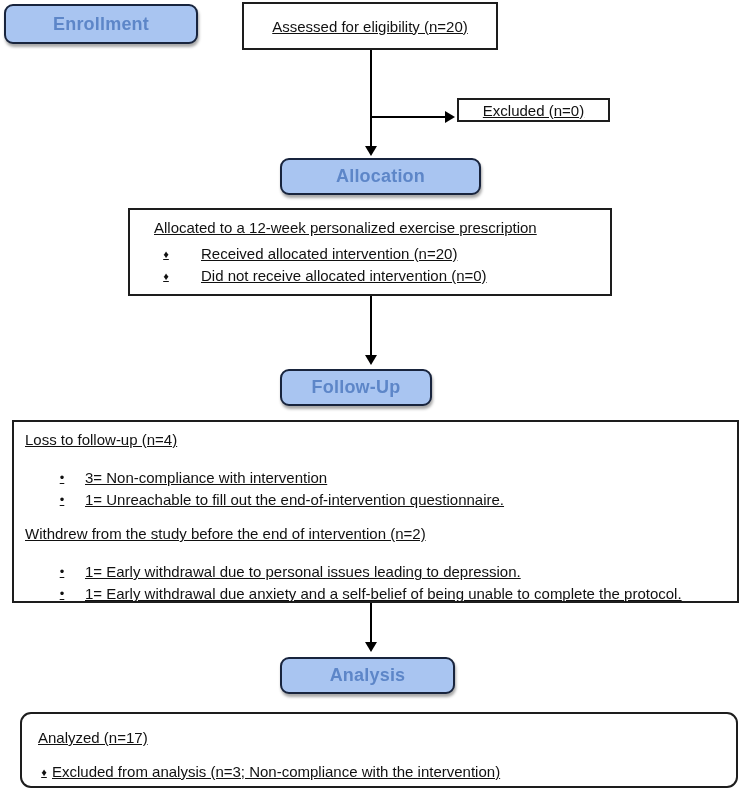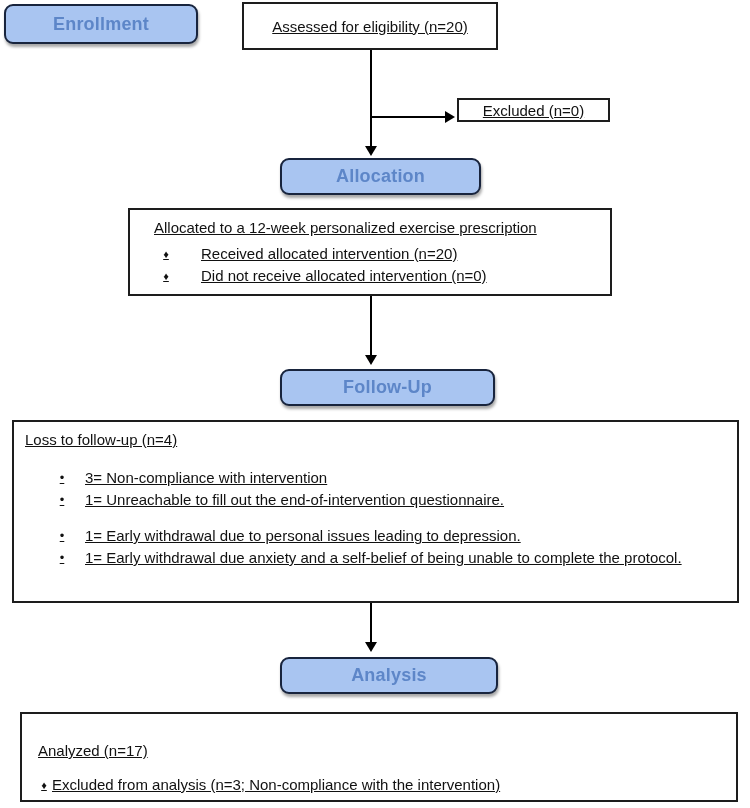--- a/index.html
+++ b/index.html
@@ -59,24 +59,24 @@
     border-top: 6px solid transparent;
     border-bottom: 6px solid transparent;
     border-left: 10px solid #000000;
   }
   
   .stage-enrollment { left: 4px;   top: 4px;   width: 194px; height: 40px; justify-content: center; }
   .box-assessed     { left: 242px; top: 2px;   width: 256px; height: 48px; }
   .box-excluded     { left: 457px; top: 98px;  width: 153px; height: 24px; }
   .stage-allocation { left: 280px; top: 158px; width: 201px; height: 37px; }
   .box-allocated    { left: 128px; top: 208px; width: 484px; height: 88px; padding: 9px 10px 0 24px; }
-  .stage-followup   { left: 280px; top: 369px; width: 215px; height: 37px; }
+  .stage-followup   { left: 280px; top: 369px; width: 152px; height: 37px; }
   .box-followup     { left: 12px;  top: 420px; width: 727px; height: 183px; padding: 9px 24px 0 11px; }
-  .stage-analysis   { left: 280px; top: 657px; width: 218px; height: 37px; }
-  .box-analyzed     { left: 20px;  top: 712px; width: 718px; height: 90px; padding: 28px 10px 0 16px; }
+  .stage-analysis   { left: 280px; top: 657px; width: 175px; height: 37px; }
+  .box-analyzed     { left: 20px;  top: 712px; width: 718px; height: 76px; padding: 15px 10px 0 16px; border-radius: 11px; }
 
   .v1 { left: 370px; top: 50px;  width: 2px; height: 97px; }
   .h1 { left: 371px; top: 116px; width: 74px; height: 2px; }
   .v2 { left: 370px; top: 296px; width: 2px; height: 60px; }
   .v3 { left: 370px; top: 603px; width: 2px; height: 40px; }
   .a1 { left: 365px; top: 146px; }
   .a2 { left: 445px; top: 111px; }
   .a3 { left: 365px; top: 355px; }
   .a4 { left: 365px; top: 642px; }
 
@@ -145,20 +145,21 @@
     <div class="bullet-group">
       <div class="bullet-row">
         <span class="glyph">•</span>
         <span>3= Non-compliance with intervention</span>
       </div>
       <div class="bullet-row">
         <span class="glyph">•</span>
         <span>1= Unreachable to fill out the end-of-intervention questionnaire.</span>
       </div>
     </div>
+    <div class="box-title">Withdrew from the study before the end of intervention (n=2)</div>
     <div class="bullet-group">
       <div class="bullet-row">
         <span class="glyph">•</span>
         <span>1= Early withdrawal due to personal issues leading to depression.</span>
       </div>
       <div class="bullet-row">
         <span class="glyph">•</span>
         <span>1= Early withdrawal due anxiety and a self-belief of being unable to complete the protocol.</span>
       </div>
     </div>

